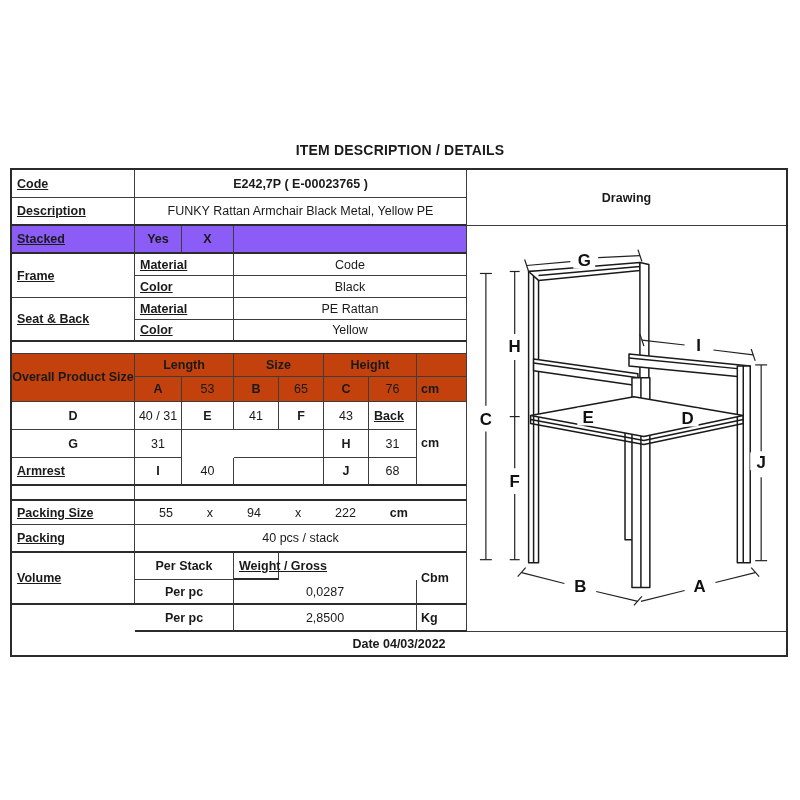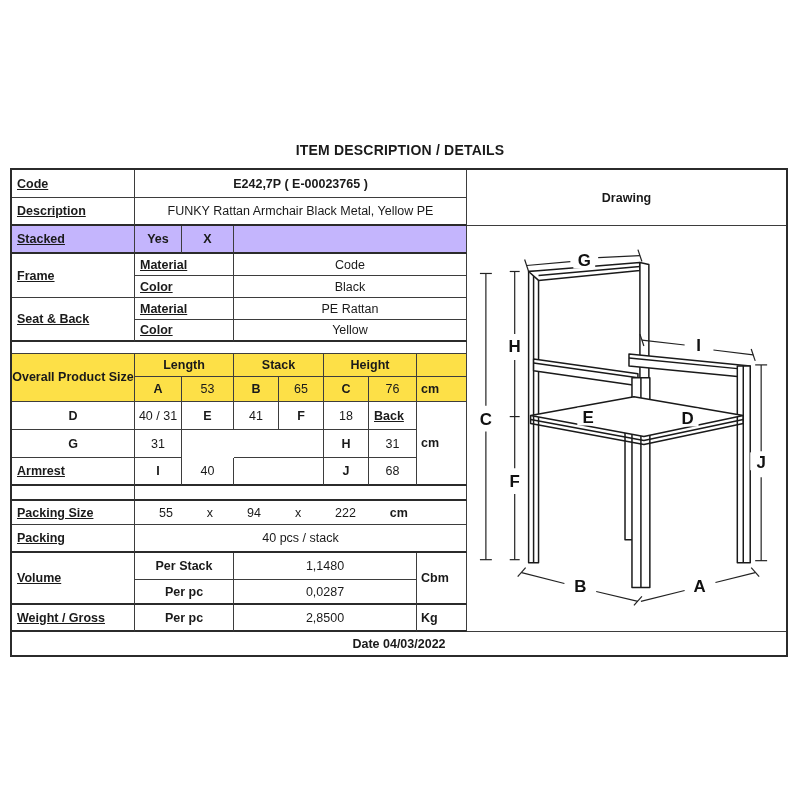--- a/index.html
+++ b/index.html
@@ -21,22 +21,22 @@
   }
   .c{
     border-right:1px solid #3d3d3d;border-bottom:1px solid #3d3d3d;
     display:flex;align-items:center;font-size:12.5px;background:#fff;
     min-width:0;min-height:0;white-space:nowrap;
   }
   .lb{font-weight:bold;padding-left:5px;text-decoration:underline;}
   .ctr{justify-content:center;}
   .b{font-weight:bold;}
   .wrap{white-space:normal;line-height:1.2;}
-  .yellow{background:#fde047;}
-  .shade{background:#c4b5fd;}
+  .yellow{background:#c2410c;}
+  .shade{background:#8b5cf6;}
   .bb2{border-bottom-width:2px;border-bottom-color:#2b2b2b;}
   .no-r{border-right:none;}
   .no-b{border-bottom:none;}
   .unit{padding-left:4px;font-weight:bold;}
   .pack-flex{justify-content:space-between;padding:0 58px 0 24px;}
   .draw-area{position:relative;}
   .draw-area svg{position:absolute;left:0;top:0;width:100%;height:100%;}
   .dim-label{font-weight:bold;font-size:17px;fill:#111;}
 </style>
 </head>
@@ -168,38 +168,38 @@
   <div class="c lb bb2" style="grid-row:6/8">Seat &amp; Back</div>
   <div class="c lb" style="grid-column:2/4">Material</div>
   <div class="c ctr" style="grid-column:4/9">PE Rattan</div>
   <div class="c lb bb2" style="grid-column:2/4;grid-row:7">Color</div>
   <div class="c ctr bb2" style="grid-column:4/9;grid-row:7">Yellow</div>
 
   <div class="c" style="grid-column:1/9;grid-row:8"></div>
 
   <div class="c ctr b yellow wrap" style="grid-row:9/11">Overall Product Size</div>
   <div class="c ctr b yellow" style="grid-column:2/4">Length</div>
-  <div class="c ctr b yellow" style="grid-column:4/6">Stack</div>
+  <div class="c ctr b yellow" style="grid-column:4/6">Size</div>
   <div class="c ctr b yellow" style="grid-column:6/8">Height</div>
   <div class="c yellow" style="grid-column:8;grid-row:9"></div>
 
   <div class="c ctr b yellow" style="grid-column:2;grid-row:10">A</div>
   <div class="c ctr yellow" style="grid-column:3;grid-row:10">53</div>
   <div class="c ctr b yellow" style="grid-column:4;grid-row:10">B</div>
   <div class="c ctr yellow" style="grid-column:5;grid-row:10">65</div>
   <div class="c ctr b yellow" style="grid-column:6;grid-row:10">C</div>
   <div class="c ctr yellow" style="grid-column:7;grid-row:10">76</div>
   <div class="c yellow unit" style="grid-column:8;grid-row:10">cm</div>
 
   <div class="c ctr b">D</div>
   <div class="c ctr">40 / 31</div>
   <div class="c ctr b">E</div>
   <div class="c ctr">41</div>
   <div class="c ctr b">F</div>
-  <div class="c ctr">18</div>
+  <div class="c ctr">43</div>
   <div class="c unit bb2" style="grid-column:8;grid-row:11/14">cm</div>
 
   <div class="c lb">Back</div>
   <div class="c ctr b">G</div>
   <div class="c ctr">31</div>
   <div class="c" style="grid-column:4/6"></div>
   <div class="c ctr b">H</div>
   <div class="c ctr">31</div>
 
   <div class="c lb bb2">Armrest</div>
@@ -220,21 +220,20 @@
     <span>x</span>
     <span>222</span>
     <span class="b">cm</span>
   </div>
 
   <div class="c lb bb2">Packing</div>
   <div class="c ctr bb2" style="grid-column:2/9">40 pcs / stack</div>
 
   <div class="c lb bb2" style="grid-row:17/19">Volume</div>
   <div class="c ctr b" style="grid-column:2/4">Per Stack</div>
-  <div class="c ctr" style="grid-column:4/8">1,1480</div>
   <div class="c unit bb2" style="grid-column:8;grid-row:17/19">Cbm</div>
   <div class="c ctr b bb2" style="grid-column:2/4;grid-row:18">Per pc</div>
   <div class="c ctr bb2" style="grid-column:4/8;grid-row:18">0,0287</div>
 
   <div class="c lb bb2">Weight / Gross</div>
   <div class="c ctr b bb2" style="grid-column:2/4">Per pc</div>
   <div class="c ctr bb2" style="grid-column:4/8">2,8500</div>
   <div class="c unit bb2" style="grid-column:8">Kg</div>
 
   <div class="c ctr b no-r no-b" style="grid-column:1/10;grid-row:20">Date 04/03/2022</div>

